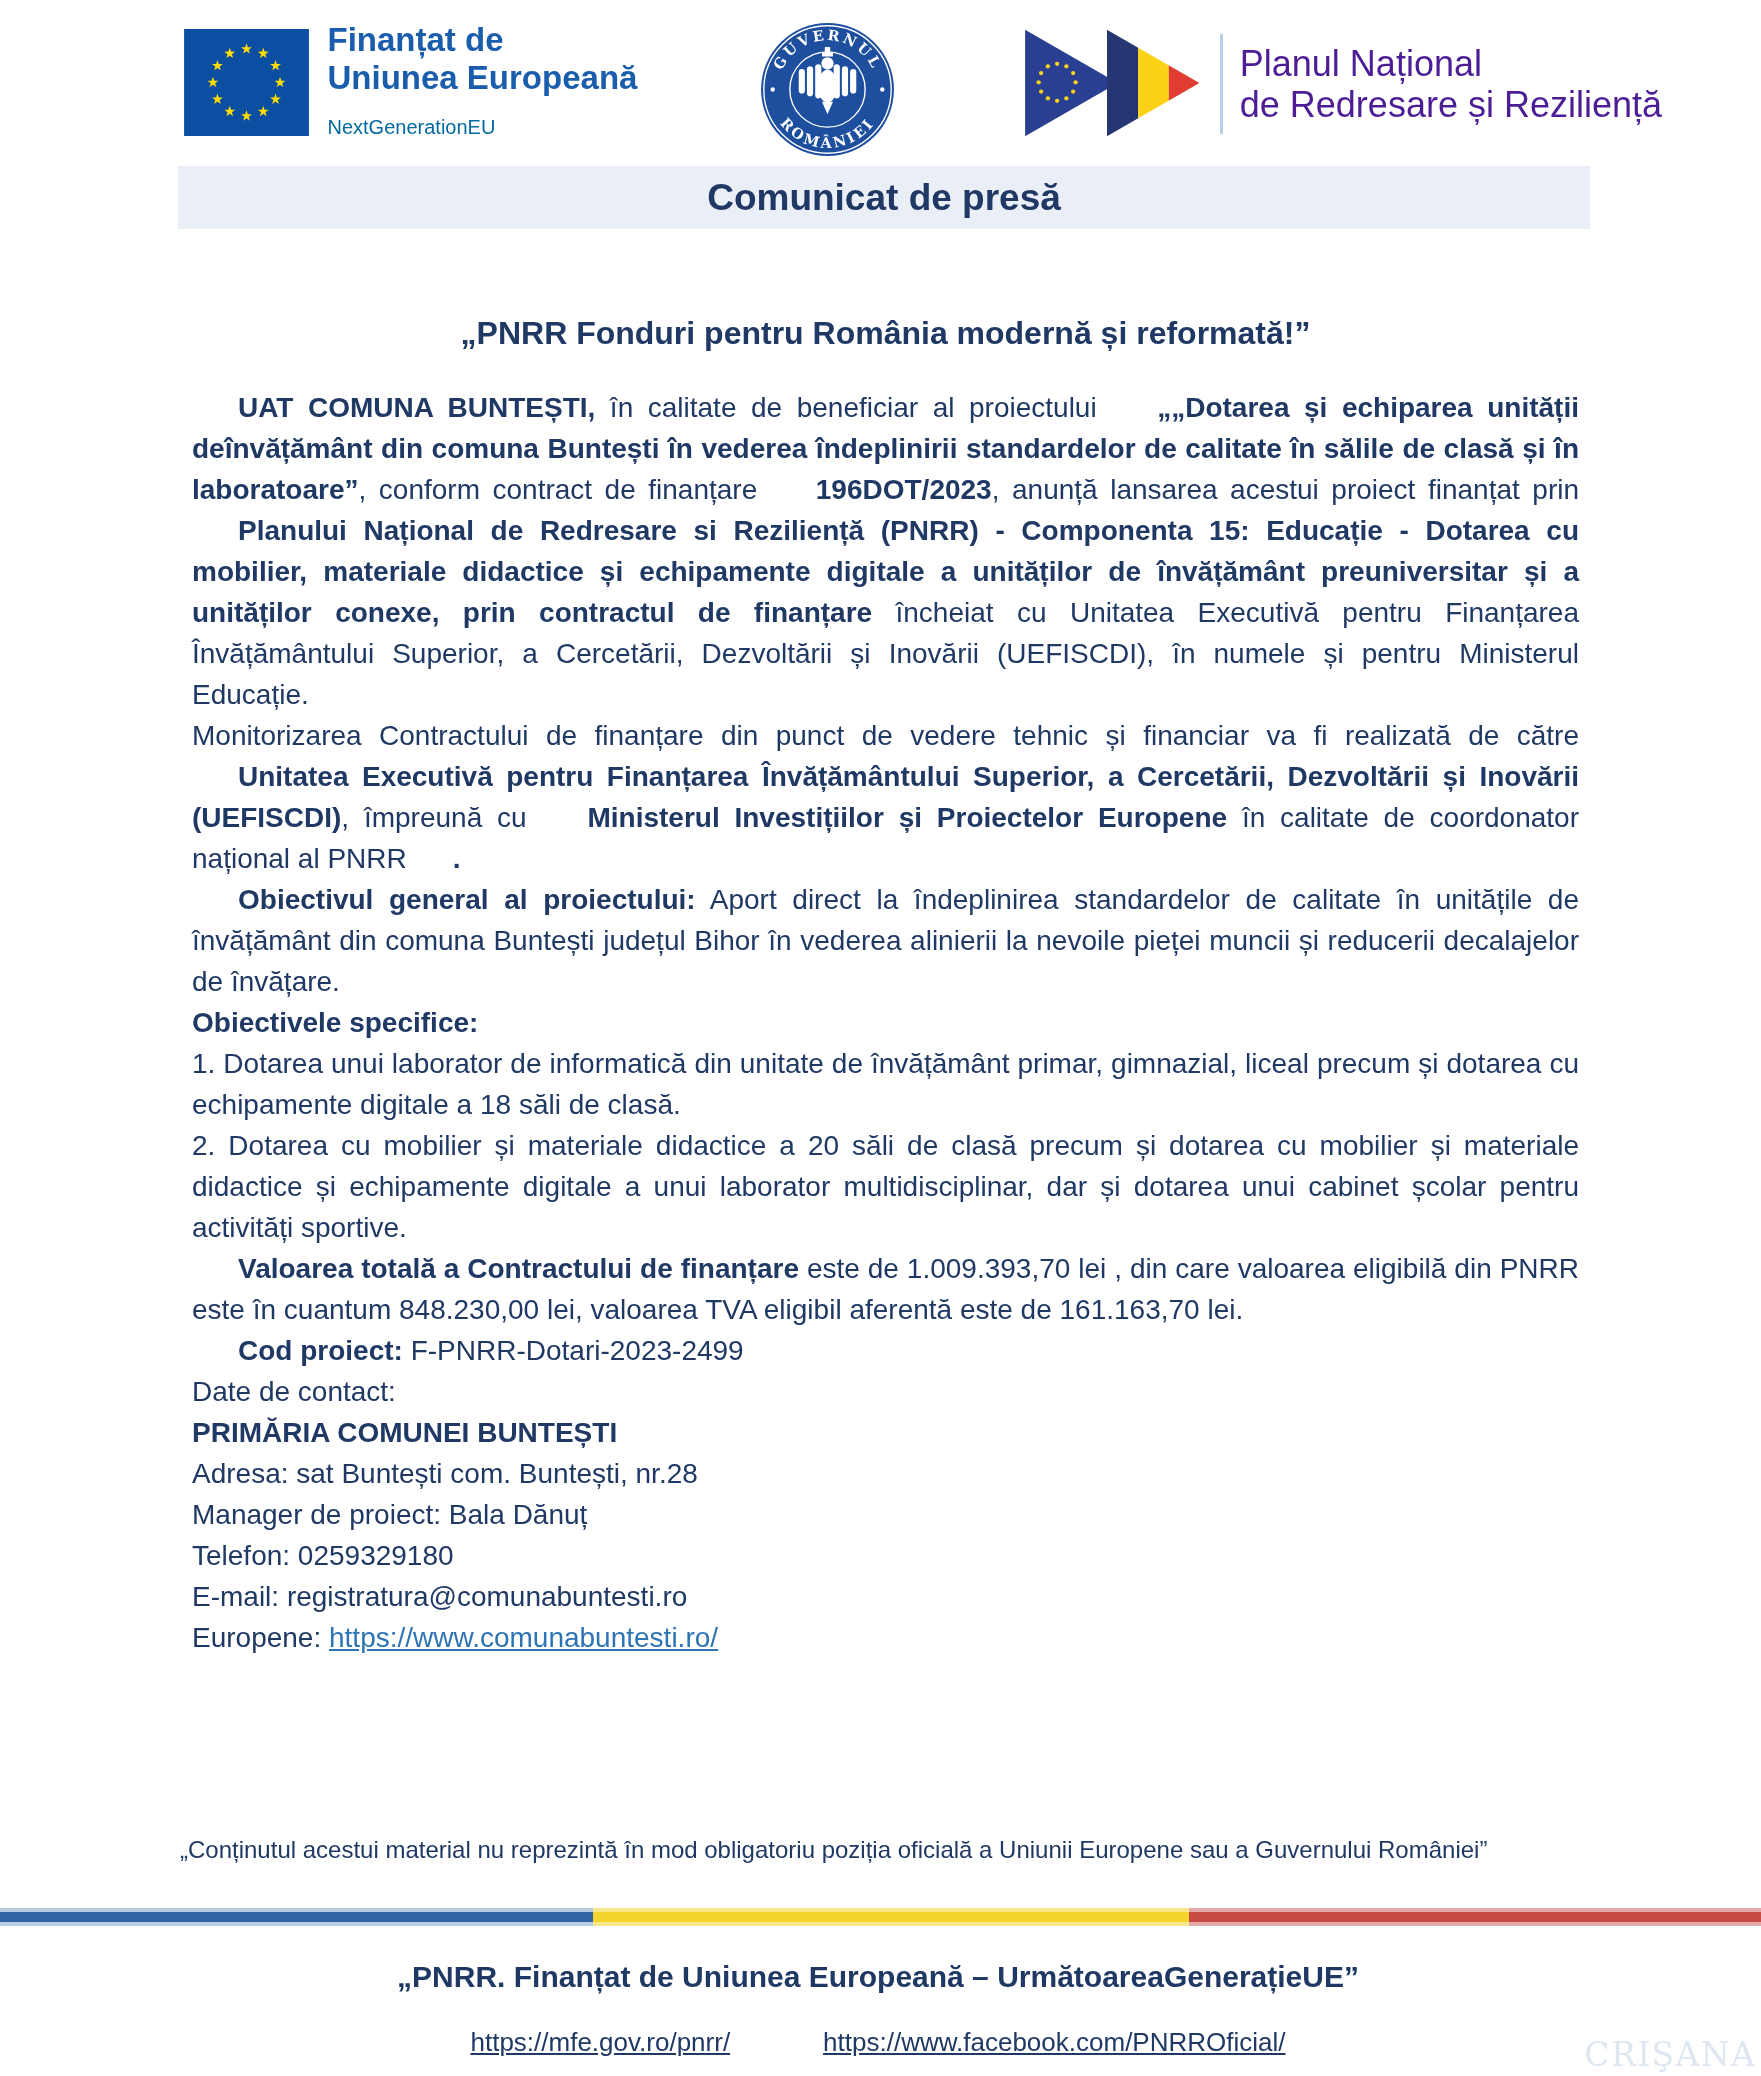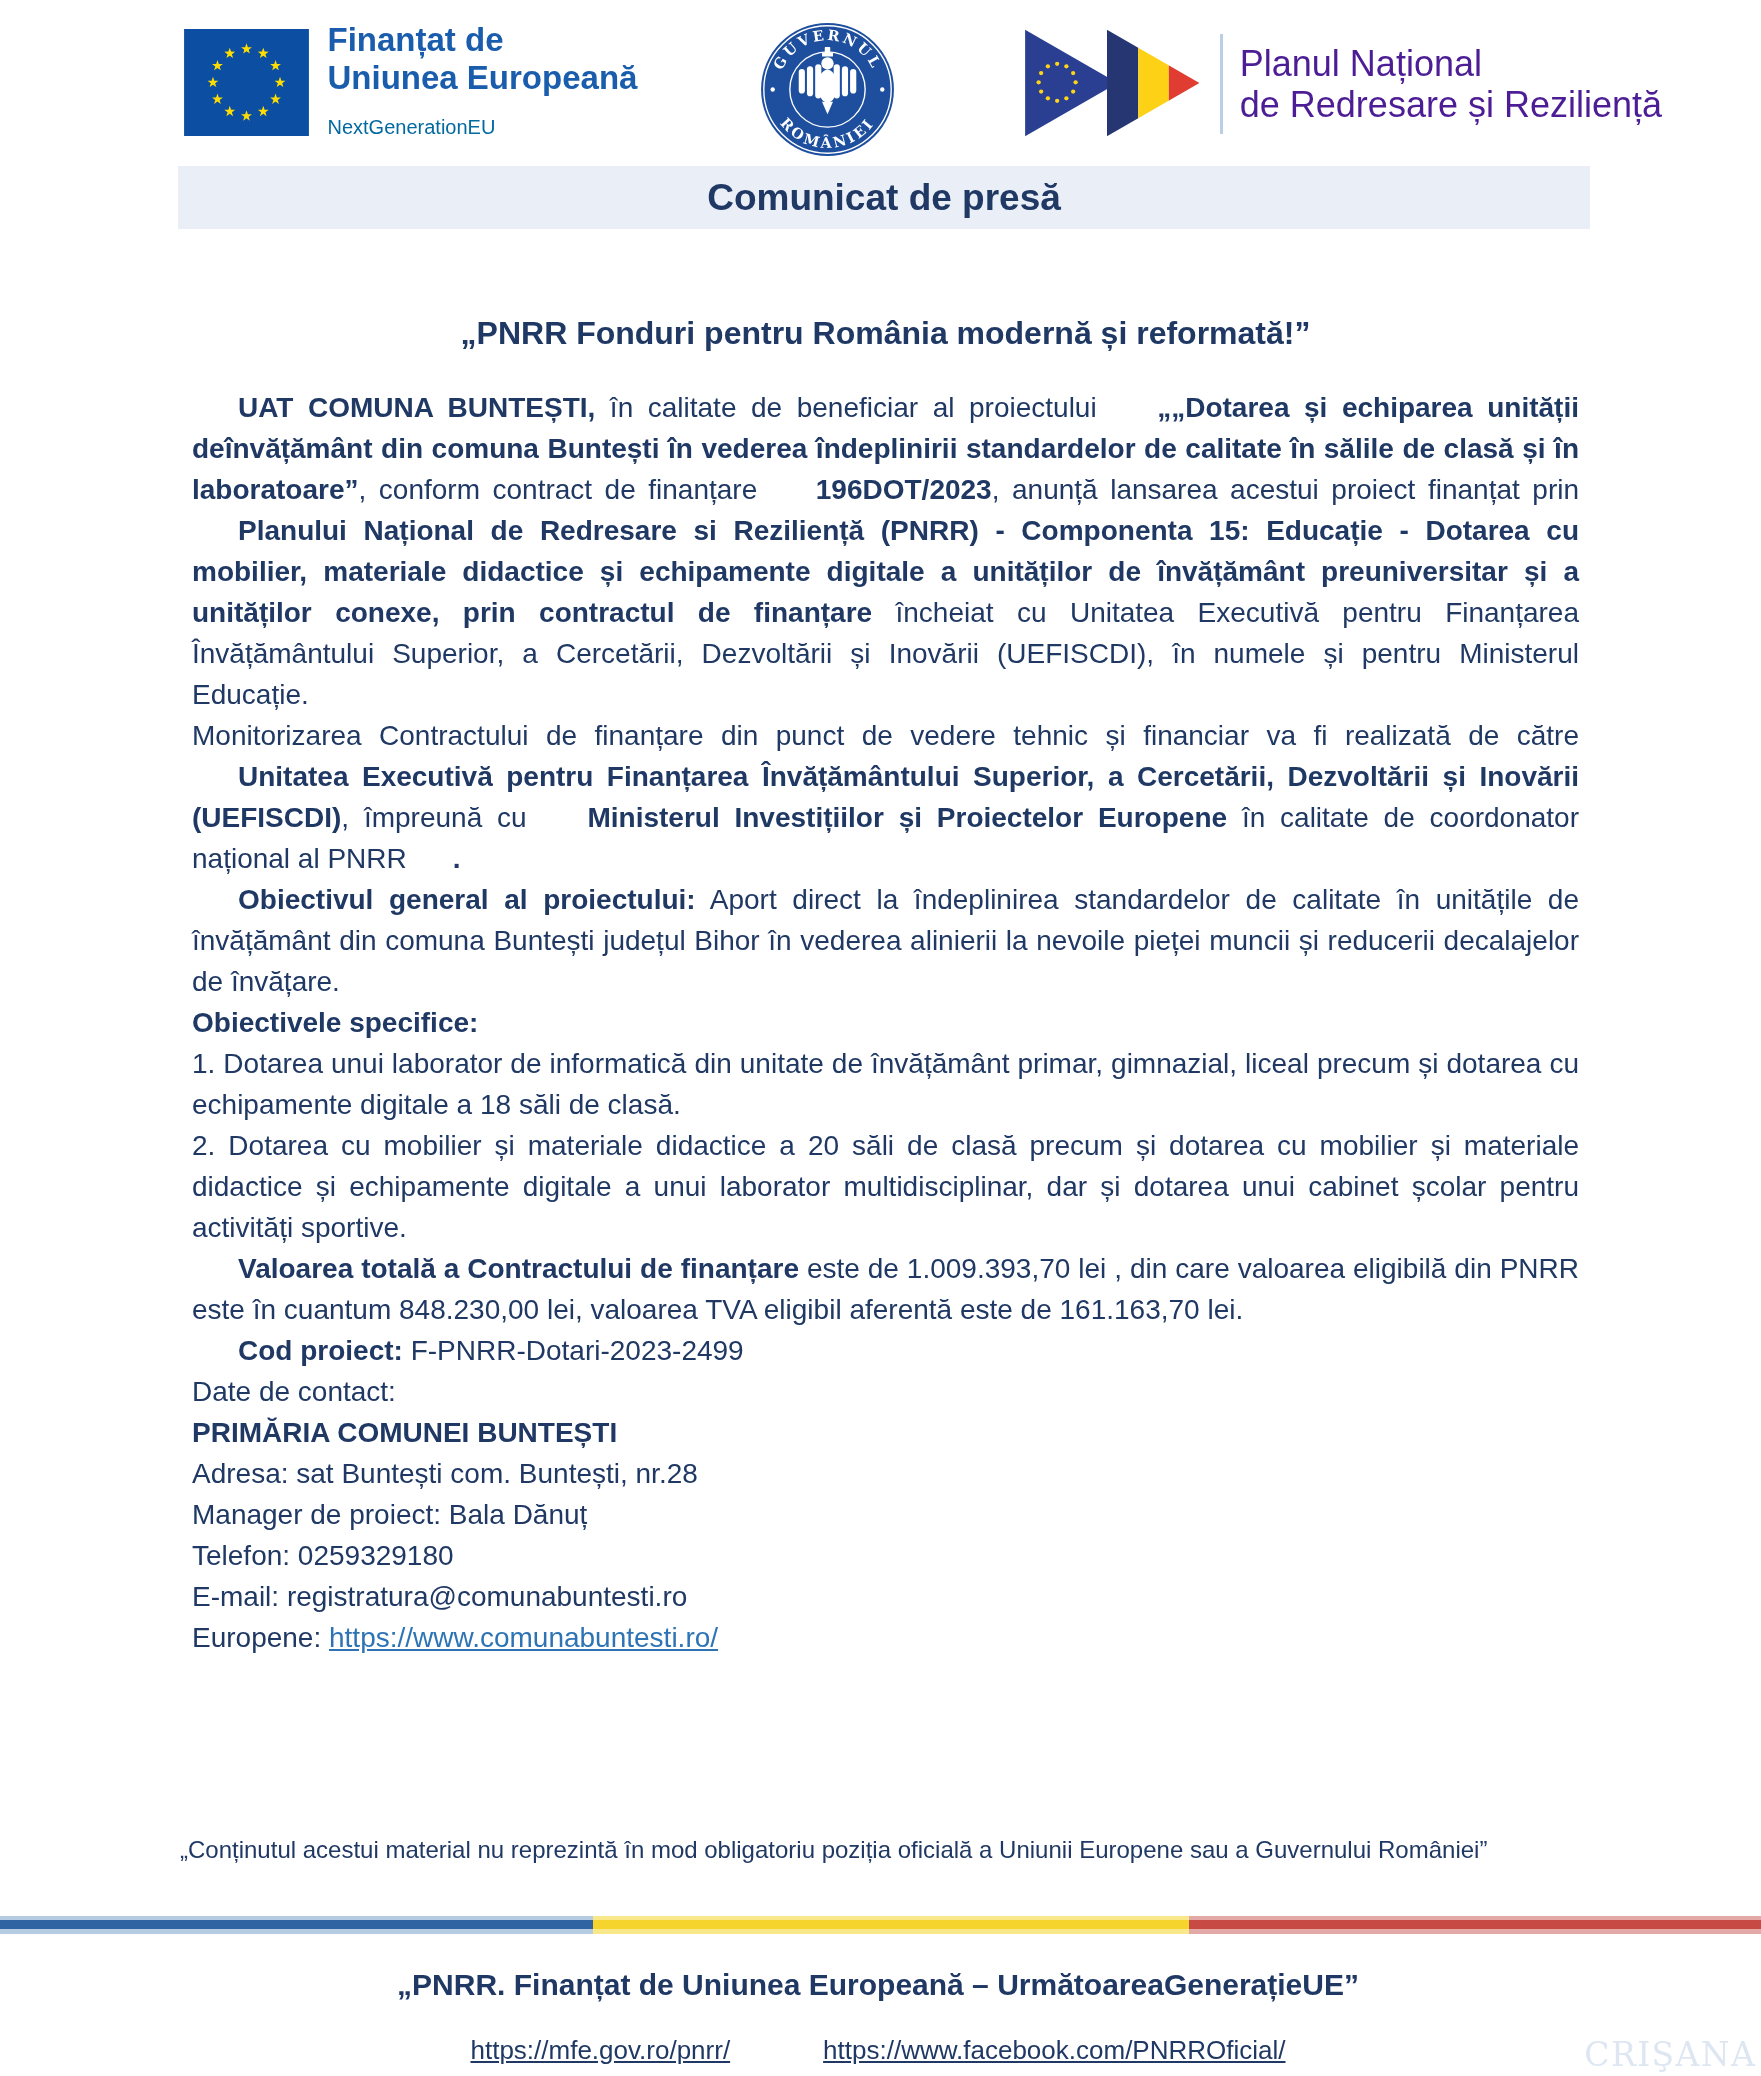--- a/index.html
+++ b/index.html
@@ -38,21 +38,21 @@
   .gap{margin-top:37px;}
   .b{font-weight:bold;margin-left:46px;}
   .link{color:#2e74b5;text-decoration:underline;cursor:pointer;}
   .bold{font-weight:bold;}
   
   .disclaimer{
     position:absolute;left:180px;top:1833px;right:183px;
     font-size:24px;color:#1f3864;line-height:33px;
   }
   
-  .footer{position:absolute;left:0;right:6px;top:1908px;margin-top:8px;}
+  .footer{position:absolute;left:0;right:6px;top:1908px;}
   .tricolor{display:flex;height:18px;width:1762px;}
   .tc-blue{width:593px;background:linear-gradient(to bottom,#b5cce2 0 4.3px,#2f63a2 4.3px 13.5px,#b5cce2 13.5px 18px);}
   .tc-yellow{width:596px;background:linear-gradient(to bottom,#f8e88a 0 4.3px,#f6d42e 4.3px 13.5px,#f8e88a 13.5px 18px);}
   .tc-red{width:573px;background:linear-gradient(to bottom,#e3a9a6 0 4.3px,#c74a44 4.3px 13.5px,#e3a9a6 13.5px 18px);}
   .motto{text-align:center;font-size:30px;font-weight:bold;color:#1f3864;margin-top:34px;}
   .flinks{display:flex;justify-content:center;gap:93px;margin-top:33px;font-size:26px;}
   .flink{color:#1f3864;text-decoration:underline;cursor:pointer;}
   .watermark{
     position:absolute;right:5.7px;bottom:2.9px;
     font-family:"DejaVu Serif",serif;font-size:33px;letter-spacing:1.4px;

